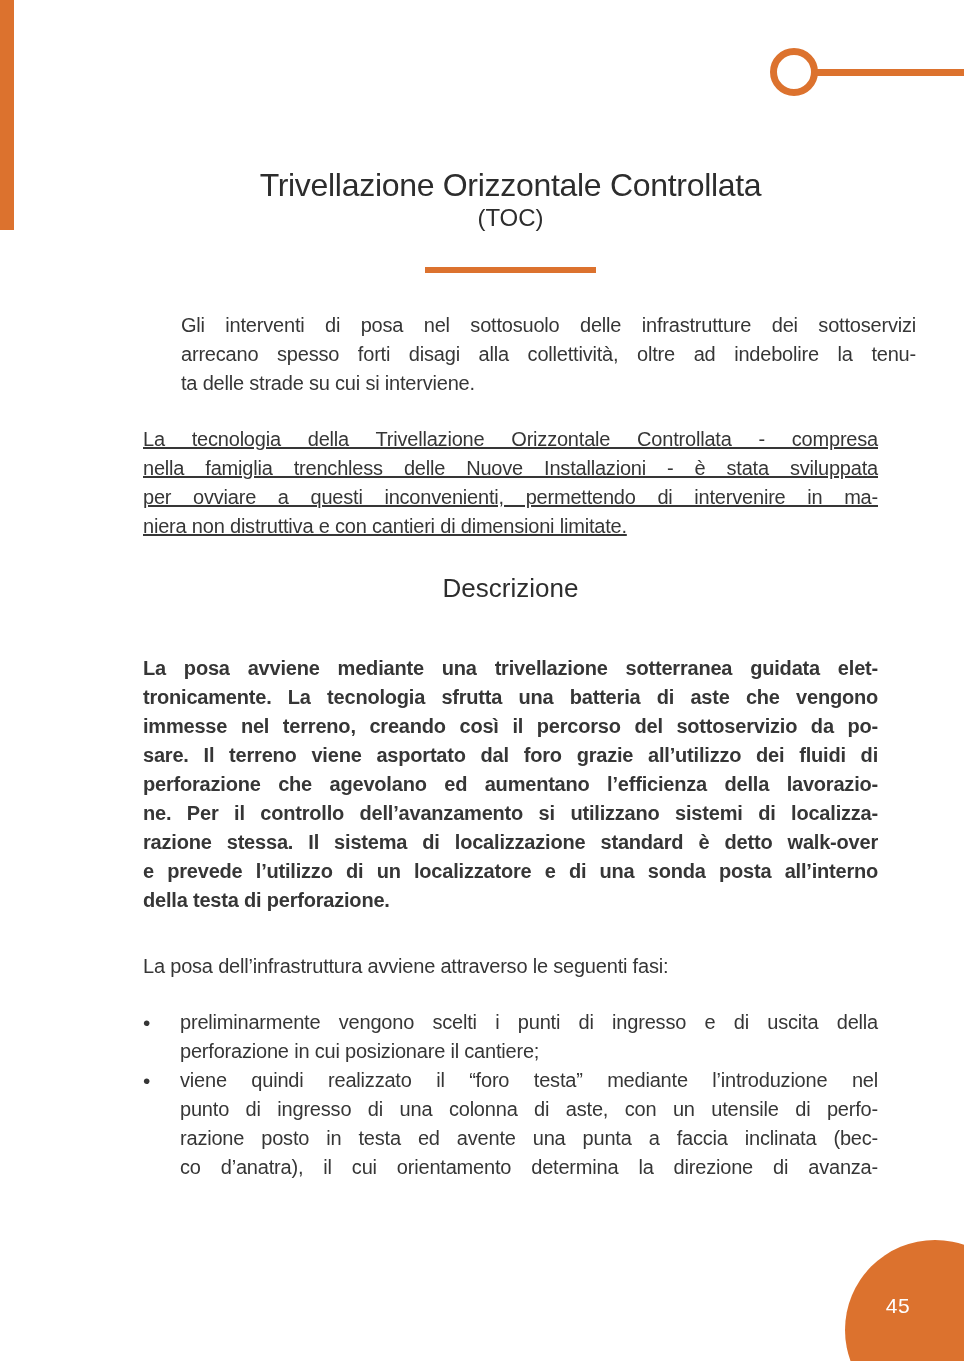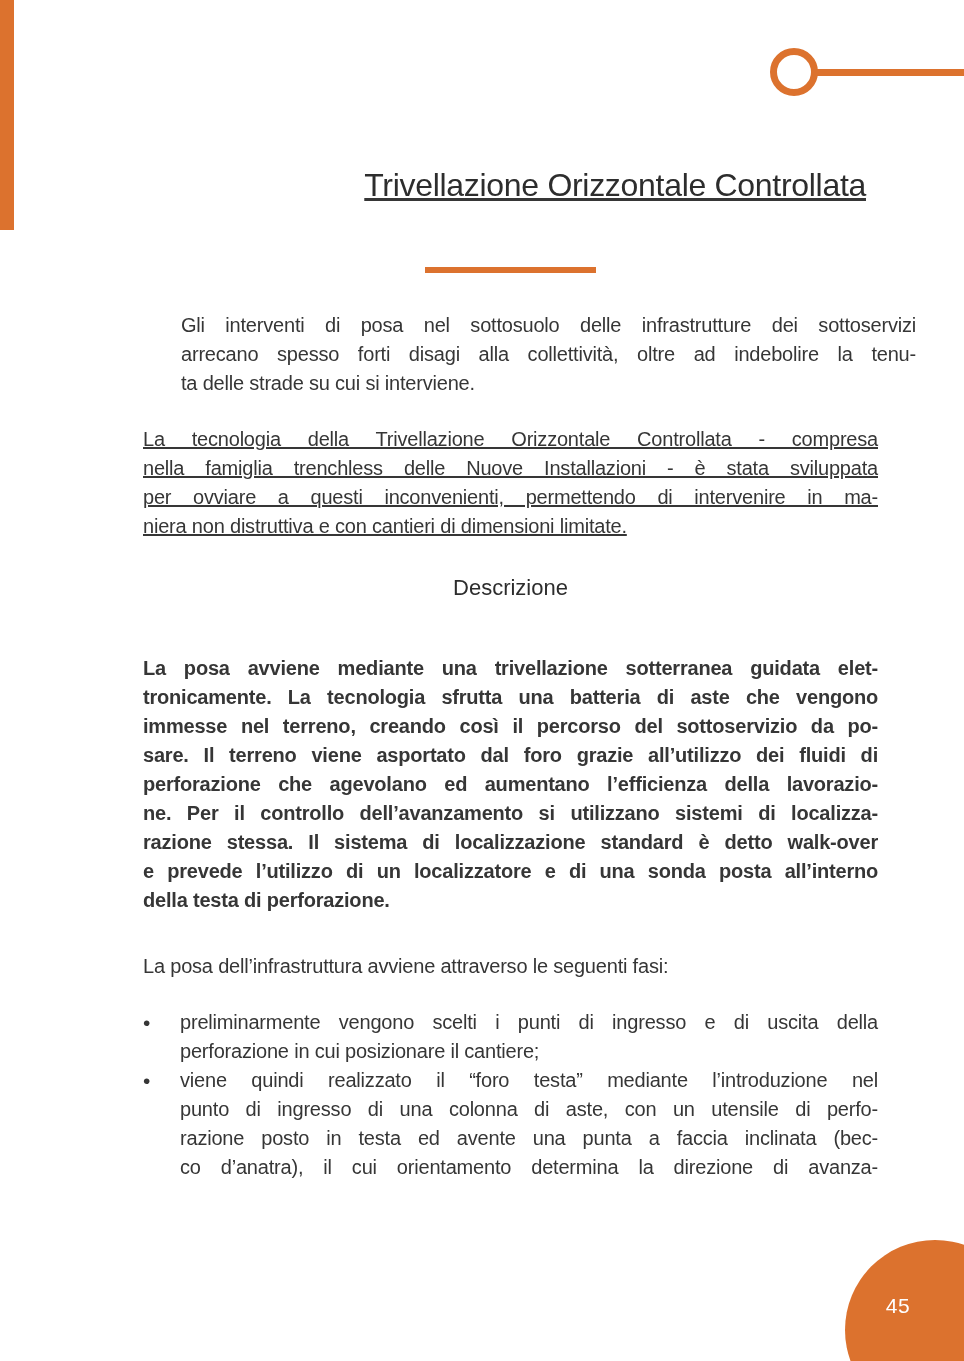--- a/index.html
+++ b/index.html
@@ -27,24 +27,23 @@
     border-radius: 50%;
     background: #ffffff;
   }
   .hline {
     position: absolute;
     left: 817px; top: 69px;
     width: 147px; height: 7px;
   }
   .title-block {
     position: absolute;
-    left: 131px; top: 166px;
-    width: 735px;
-    text-align: right;
-    text-decoration: underline;
+    left: 143px; top: 166px;
+    width: 735px;
+    text-align: center;
   }
   .doc-title {
     margin: 0;
     font-size: 32px;
     font-weight: 400;
     letter-spacing: -0.3px;
     color: #2d2d2d;
     line-height: 38px;
   }
   .doc-subtitle {
@@ -78,21 +77,21 @@
   [data-justify-all="true"] > .tline:last-child {
     text-align-last: justify;
   }
   .p1 { top: 311px; margin-left: 38px; }
   .p2 { top: 425px; text-decoration: underline; }
   .section-heading {
     position: absolute;
     left: 143px; top: 573px;
     width: 735px;
     text-align: center;
-    font-size: 22px;
+    font-size: 26px;
     font-weight: 400;
     color: #2d2d2d;
     line-height: 30px;
   }
   .p3 { top: 654px; font-weight: bold; }
   .list-intro {
     position: absolute;
     left: 143px; top: 952px;
     width: 735px;
     font-size: 20px;
@@ -141,20 +140,21 @@
 
 <div class="page">
 
   <div class="left-bar accent-bg" style="background: rgb(220, 114, 46);"></div>
 
   <div class="ring accent-border" style="border-color: rgb(220, 114, 46);"></div>
   <div class="hline accent-bg" style="background: rgb(220, 114, 46);"></div>
 
   <div class="title-block">
     <h1 class="doc-title">Trivellazione Orizzontale Controllata</h1>
+    <h2 class="doc-subtitle">(TOC)</h2>
   </div>
 
   <div class="divider accent-bg" style="background: rgb(220, 114, 46);"></div>
 
   <div class="para p1">
       <div class="tline">Gli interventi di posa nel sottosuolo delle infrastrutture dei sottoservizi</div>
       <div class="tline">arrecano spesso forti disagi alla collettività, oltre ad indebolire la tenu-</div>
       <div class="tline">ta delle strade su cui si interviene.</div>
     </div>
 

